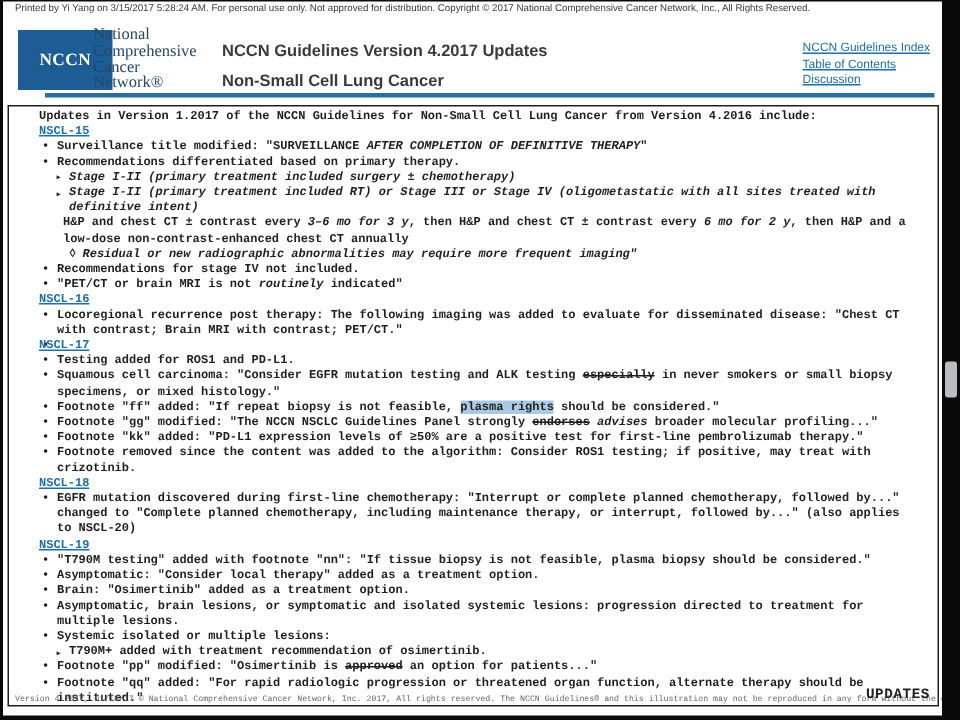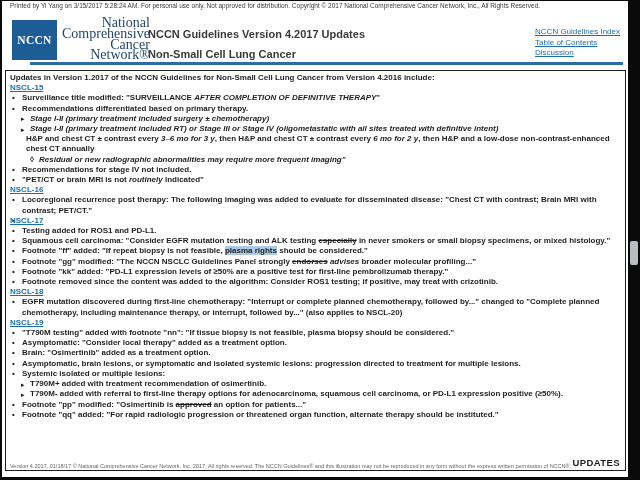--- a/index.html
+++ b/index.html
@@ -7,32 +7,32 @@
           font-family:"Liberation Sans","DejaVu Sans",sans-serif;color:#222;}
   
   .edge-right{position:absolute;top:0;right:0;width:12px;height:480px;background:#0a0a0a;}
   .edge-bottom{position:absolute;left:0;bottom:0;width:640px;height:3px;background:#0a0a0a;}
   .edge-left{position:absolute;left:0;top:0;width:2px;height:480px;background:#0a0a0a;}
   .edge-top{position:absolute;left:0;top:0;width:640px;height:1px;background:#0a0a0a;}
   .scroll-thumb{position:absolute;right:2px;top:241px;width:8px;height:24px;background:#b9bdc2;border-radius:2px;}
   
   .print-line{position:absolute;left:10px;top:2px;font-size:6.5px;color:#3a3a3a;white-space:nowrap;}
   
-  .logo-box{position:absolute;left:12px;top:20px;width:45px;height:40px;background:#1d5c94;
+  .logo-box{position:absolute;left:12px;top:20px;width:63px;height:40px;background:#1d5c94;
             display:flex;align-items:center;justify-content:center;}
   .logo-abbr{color:#fff;font-family:"Liberation Serif","DejaVu Serif",serif;font-size:11.5px;font-weight:700;letter-spacing:.3px;}
   .logo-name{position:absolute;left:62px;top:18px;font-family:"Liberation Serif","DejaVu Serif",serif;
-             font-size:14px;line-height:10.8px;color:#24476b;text-align:right;}
+             font-size:11px;line-height:10.8px;color:#24476b;}
   .title-block{position:absolute;left:148px;top:25px;font-size:11px;font-weight:700;color:#3a3a3a;line-height:19.5px;}
   .header-links{position:absolute;right:20px;top:27px;font-size:8px;line-height:10.6px;}
   .header-links a,.nscl{color:#1c6fad;text-decoration:underline;cursor:pointer;}
   .blue-rule{position:absolute;left:30px;right:17px;top:62px;height:3px;background:#2b6ca3;}
   
   .content-box{position:absolute;left:5px;right:14px;top:70px;bottom:9px;border:1px solid #1e1e1e;
-               padding:2px 4px;box-sizing:border-box;}
+               padding:2px 20px;box-sizing:border-box;font-family:Liberation Mono, monospace;}
   .updates-list{font-size:8px;line-height:10.2px;font-weight:600;color:#1f1f1f;}
   .li{position:relative;}
   .li .mk{position:absolute;font-weight:700;}
   .li.intro{font-weight:700;}
   .li.b1{padding-left:12px;} .li.b1 .mk{left:2px;}
   .li.b2{padding-left:20px;} .li.b2 .mk{left:11px;font-size:7px;top:0.5px;}
   .li.b3{padding-left:29px;font-style:italic;} .li.b3 .mk{left:20px;font-style:normal;}
   .li.cont2{padding-left:16px;}
   .li.link a{font-weight:700;font-size:8px;}
   .it{font-style:italic;}
@@ -96,21 +96,20 @@
         <div class="li b1"><span class="mk">•</span><span>Footnote removed since the content was added to the algorithm: Consider ROS1 testing; if positive, may treat with crizotinib.</span></div>
         <div class="li link"><a href="#" class="nscl">NSCL-18</a></div>
         <div class="li b1"><span class="mk">•</span><span>EGFR mutation discovered during first-line chemotherapy: "Interrupt or complete planned chemotherapy, followed by..." changed to "Complete planned chemotherapy, including maintenance therapy, or interrupt, followed by..." (also applies to NSCL-20)</span></div>
         <div class="li link"><a href="#" class="nscl">NSCL-19</a></div>
         <div class="li b1"><span class="mk">•</span><span>"T790M testing" added with footnote "nn": "If tissue biopsy is not feasible, plasma biopsy should be considered."</span></div>
         <div class="li b1"><span class="mk">•</span><span>Asymptomatic: "Consider local therapy" added as a treatment option.</span></div>
         <div class="li b1"><span class="mk">•</span><span>Brain: "Osimertinib" added as a treatment option.</span></div>
         <div class="li b1"><span class="mk">•</span><span>Asymptomatic, brain lesions, or symptomatic and isolated systemic lesions: progression directed to treatment for multiple lesions.</span></div>
         <div class="li b1"><span class="mk">•</span><span>Systemic isolated or multiple lesions:</span></div>
         <div class="li b2"><span class="mk">▸</span><span>T790M+ added with treatment recommendation of osimertinib.</span></div>
-        <div class="li b2"><span class="mk">▸</span><span>T790M- added with referral to first-line therapy options for adenocarcinoma, squamous cell carcinoma, or PD-L1 expression positive (≥50%).</span></div>
         <div class="li b1"><span class="mk">•</span><span>Footnote "pp" modified: "Osimertinib is </span><span class="st">approved</span><span> an option for patients..."</span></div>
         <div class="li b1"><span class="mk">•</span><span>Footnote "qq" added: "For rapid radiologic progression or threatened organ function, alternate therapy should be instituted."</span></div>
       </div>
     <div class="footer-version">Version 4.2017, 01/18/17 © National Comprehensive Cancer Network, Inc. 2017, All rights reserved. The NCCN Guidelines® and this illustration may not be reproduced in any form without the express written permission of NCCN®.</div>
     <div class="updates-label">UPDATES</div>
   </div>
 
   <div class="edge-top"></div>
   <div class="edge-left"></div>
   <div class="edge-bottom"></div>

